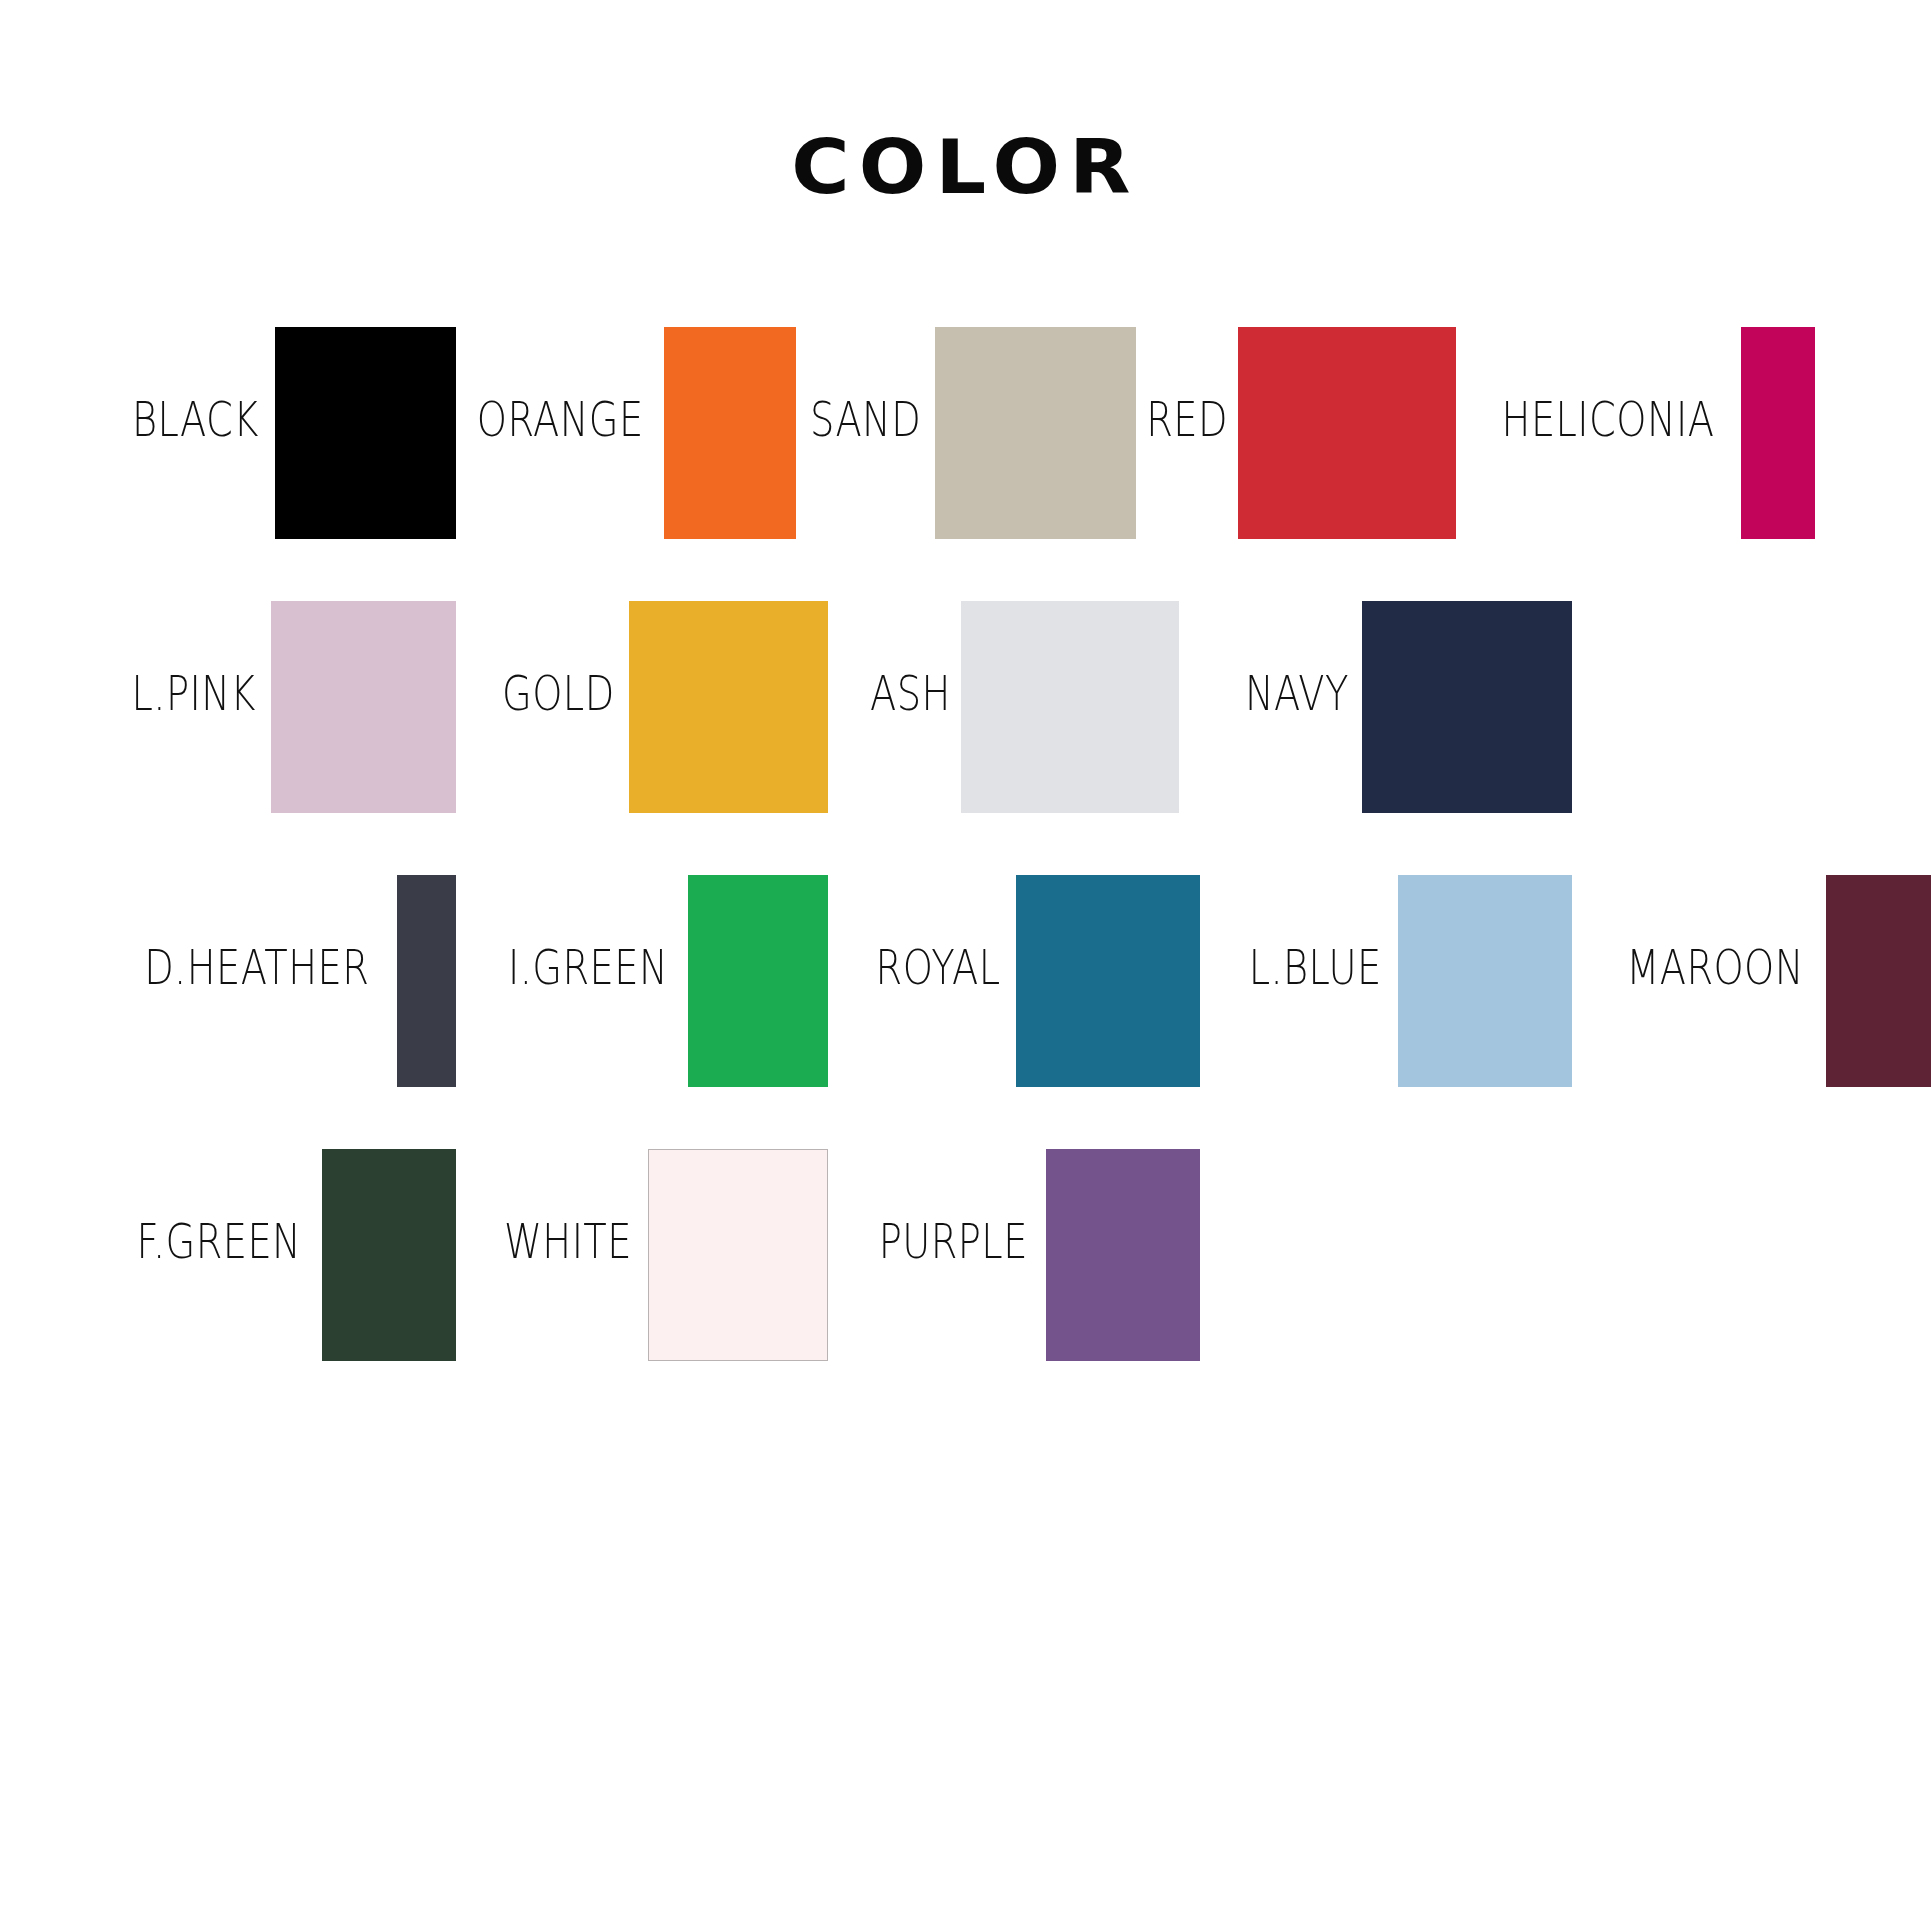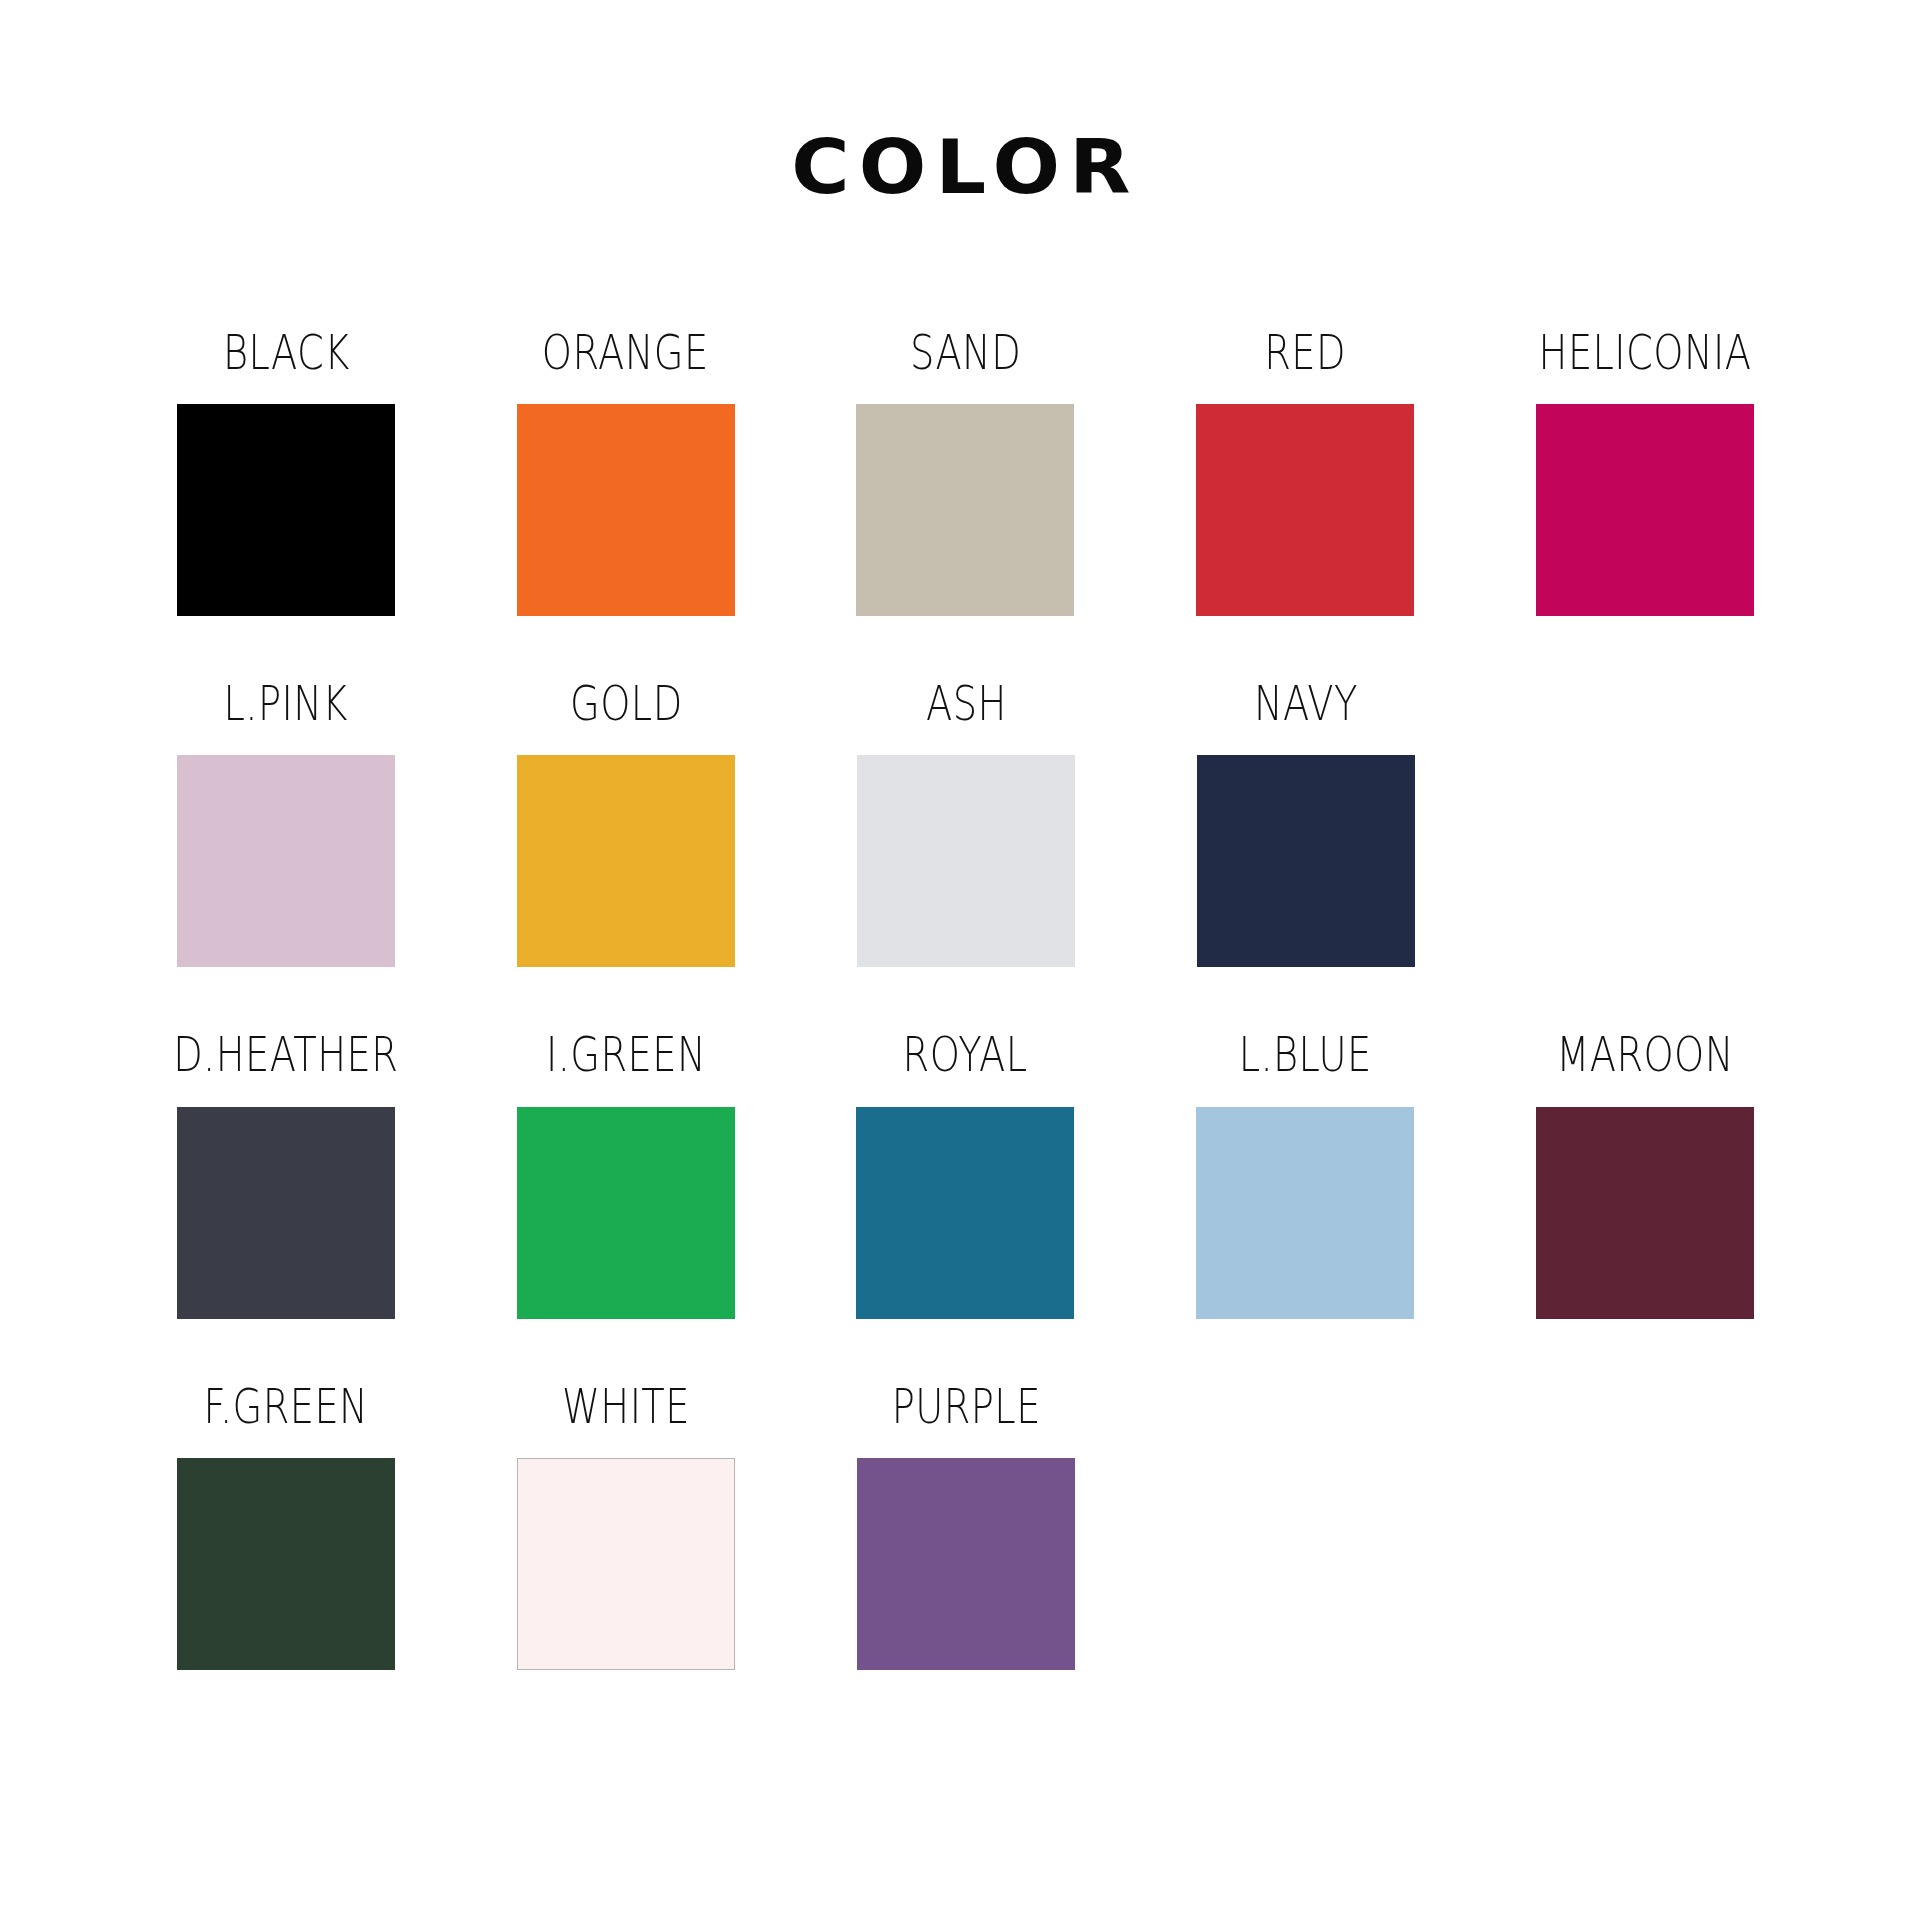--- a/index.html
+++ b/index.html
@@ -53,21 +53,21 @@
 
   .row {
     display: flex;
     justify-content: flex-start;
     align-items: flex-start;
   }
 
   .cell {
     width: 340px;
     display: flex;
-    flex-direction: column;
+    flex-direction: row;
     align-items: center;
     box-sizing: border-box;
   }
 
   .cell-label {
     font-family: "DejaVu Sans", "Liberation Sans", sans-serif;
     font-weight: 300;
     font-size: 48px;
     line-height: 1.05;
     color: #111111;
@@ -82,20 +82,21 @@
     width: 218px;
     height: 212px;
     display: block;
   }
   .swatch.bordered {
     box-shadow: inset 0 0 0 1px #b9b3b3;
   }
 
   .row + .row {
     margin-top: 62px;
+    gap: 32px;
   }
 </style>
 </head>
 <body>
 
 <div class="page">
 
   <div class="title-wrap">
     <h1 class="title">COLOR</h1>
   </div>

